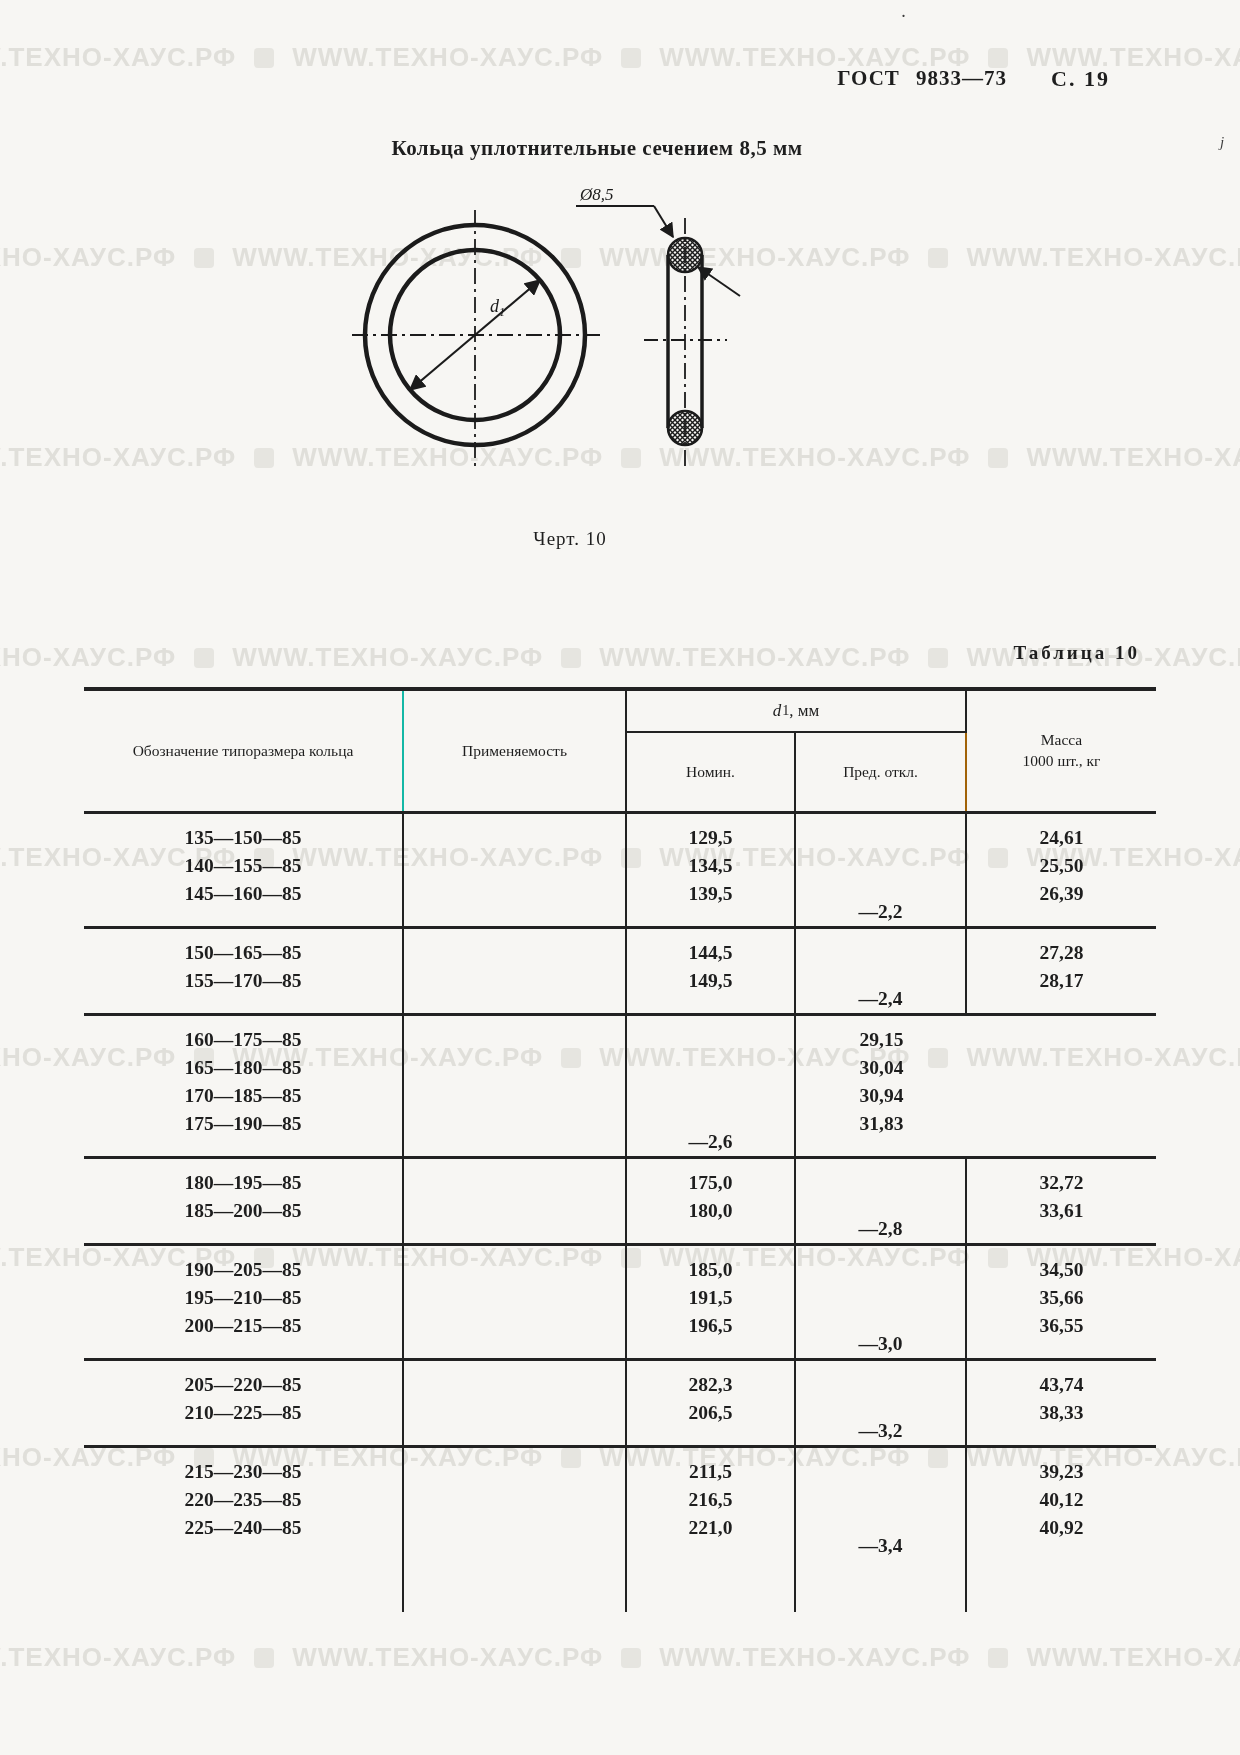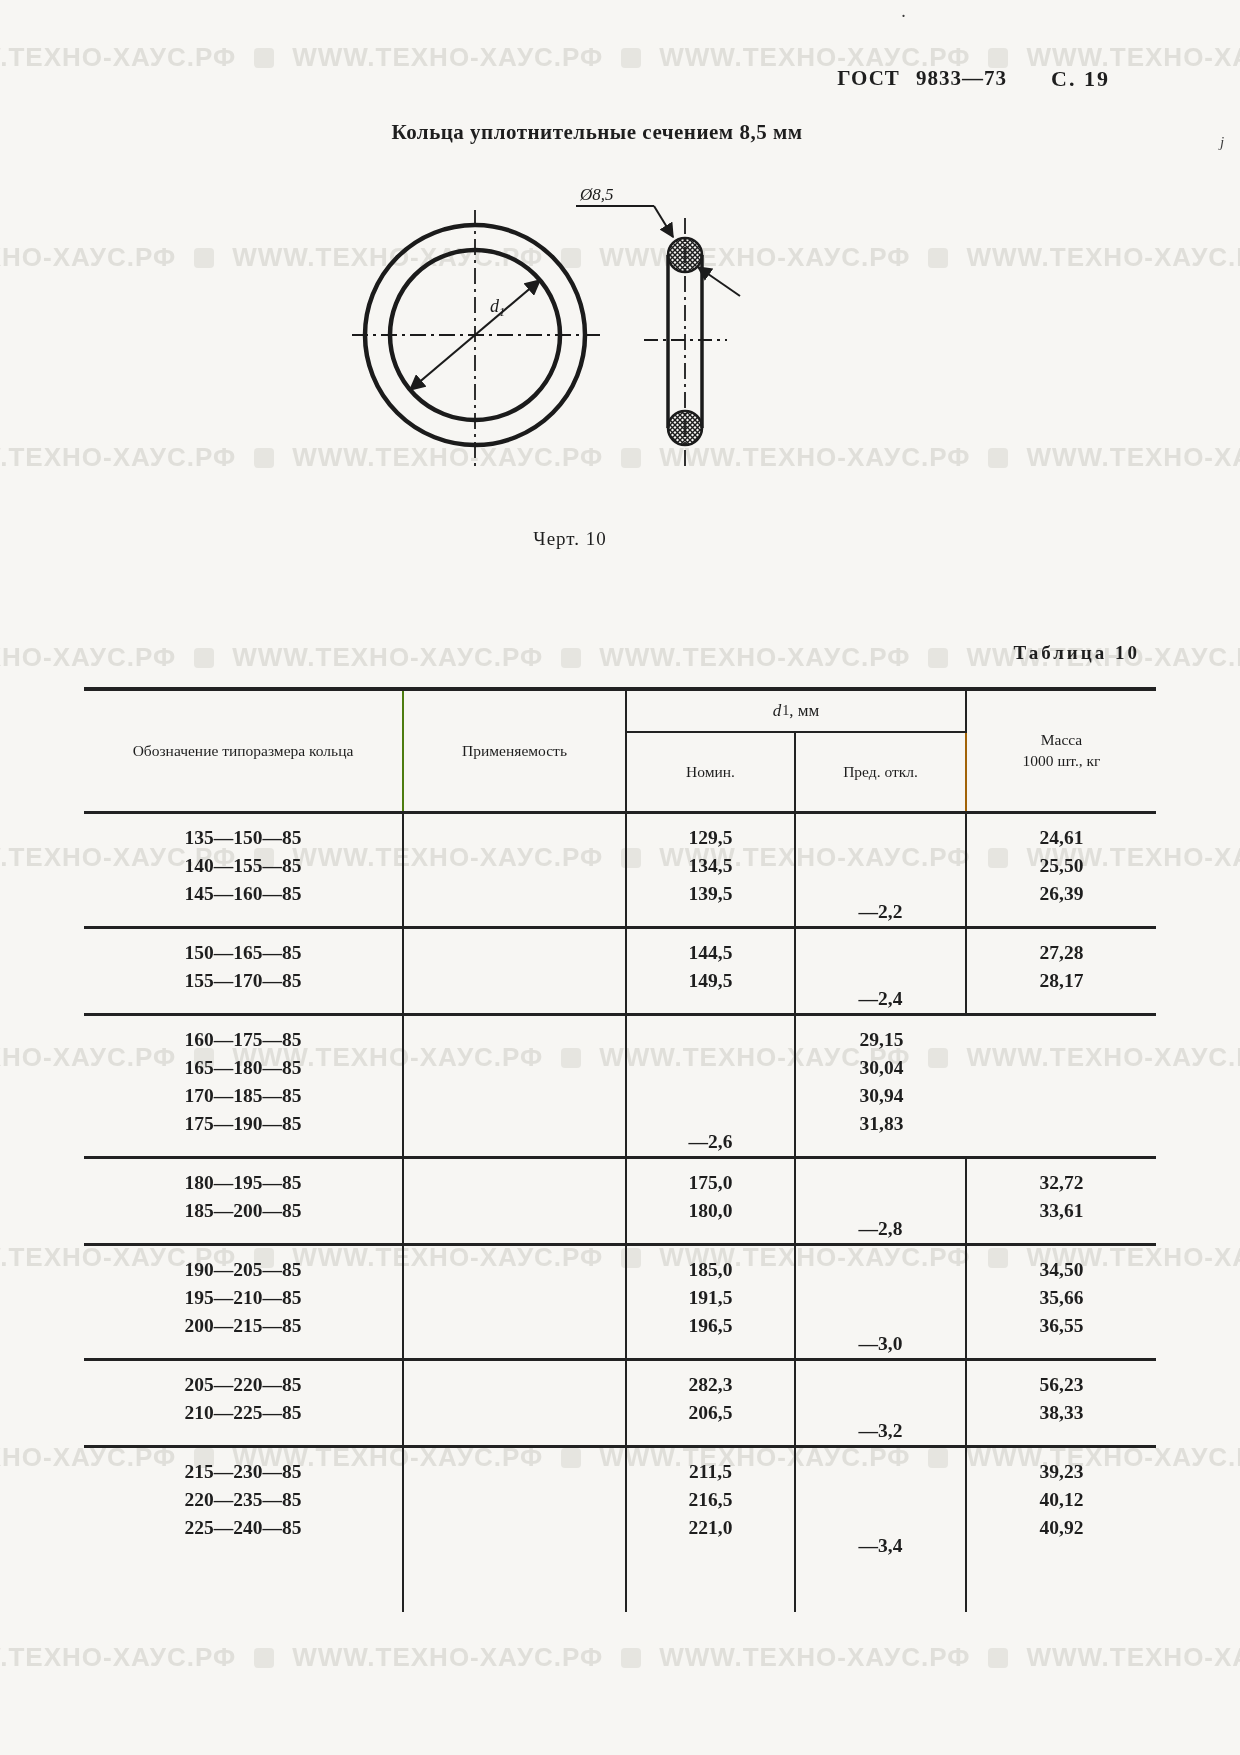--- a/index.html
+++ b/index.html
@@ -13,36 +13,36 @@
     position:absolute; display:flex; align-items:center; white-space:nowrap;
     font-family:"Liberation Sans","DejaVu Sans",sans-serif; font-weight:bold;
     font-size:26px; letter-spacing:1px; color:#e0dfda; user-select:none;
   }
   .wm-icon { width:20px; height:20px; background:#e6e5e0; border-radius:4px; margin:0 18px; flex:0 0 auto; }
   
   .doc-header { position:absolute; top:66px; right:130px; display:flex; gap:44px;
     font-size:21px; font-weight:bold; letter-spacing:1px;margin-left:44px; }
   .doc-code { word-spacing:10px; }
   .page-number { font-size:22px; letter-spacing:2px; }
-  .title { position:absolute; top:120px; left:0; right:46px; margin:0; text-align:center;
+  .title { position:absolute; top:120px; left:0; right:46px; margin:16px; text-align:center;
     font-size:21px; font-weight:bold; letter-spacing:0.5px; }
   .fig-caption { position:absolute; top:528px; left:470px; width:200px; text-align:center;
     font-size:19px; letter-spacing:1px; }
   .table-label { position:absolute; top:642px; right:100px; font-size:19px; font-weight:bold;
     letter-spacing:3px; }
   .artifact { position:absolute; color:#3c3c3c; font-style:italic; }
   
   .figure { position:absolute; left:330px; top:170px; }
   .figure text { font-family:"Liberation Serif","DejaVu Serif",serif; fill:#1b1b1b; }
   
   .gtable { position:absolute; left:84px; top:687px; width:1072px; border-top:4px solid #222; }
   .thead, .tgroup, .tail { display:grid; grid-template-columns:320fr 223fr 169fr 171fr 189fr; }
   .thead { grid-template-rows:42px 78px; border-bottom:3px solid #222; font-size:15.5px; }
   .hc { display:flex; align-items:center; justify-content:center; text-align:center; line-height:1.35; }
-  .hc.c1 { grid-column:1; grid-row:1/3; border-right:2px solid #4d7c0f; padding:16px 34px; }
+  .hc.c1 { grid-column:1; grid-row:1/3; border-right:2px solid #14b8a6; padding:16px 34px; }
   .hc.c2 { grid-column:2; grid-row:1/3; border-right:2px solid #222; }
   .hc.d1g { grid-column:3/5; grid-row:1; border-right:2px solid #222; border-bottom:2px solid #222;
     font-size:17px; }
   .hc.d1g i { font-style:italic; margin-right:1px; }
   .hc.c3 { grid-column:3; grid-row:2; border-right:2px solid #222;text-align:right; }
   .hc.c4 { grid-column:4; grid-row:2; border-right:2px solid #a16207; }
   .hc.c5 { grid-column:5; grid-row:1/3; flex-direction:column; }
   .tgroup.sep { border-bottom:3px solid #222; }
   .tc { border-right:2px solid #222; padding:10px 0 18px; display:flex; flex-direction:column;
     align-items:center; font-size:19.5px; font-weight:bold; line-height:28px; }
@@ -307,21 +307,21 @@
           </div>
           <div class="tc app"></div>
           <div class="tc nom">
             <div class="line">282,3</div>
             <div class="line">206,5</div>
           </div>
           <div class="tc dev">
             <div class="line">—3,2</div>
           </div>
           <div class="tc mass">
-            <div class="line">56,23</div>
+            <div class="line">43,74</div>
             <div class="line">38,33</div>
           </div>
         </div>
         <div class="tgroup">
           <div class="tc des">
             <div class="line">215—230—85</div>
             <div class="line">220—235—85</div>
             <div class="line">225—240—85</div>
           </div>
           <div class="tc app"></div>

